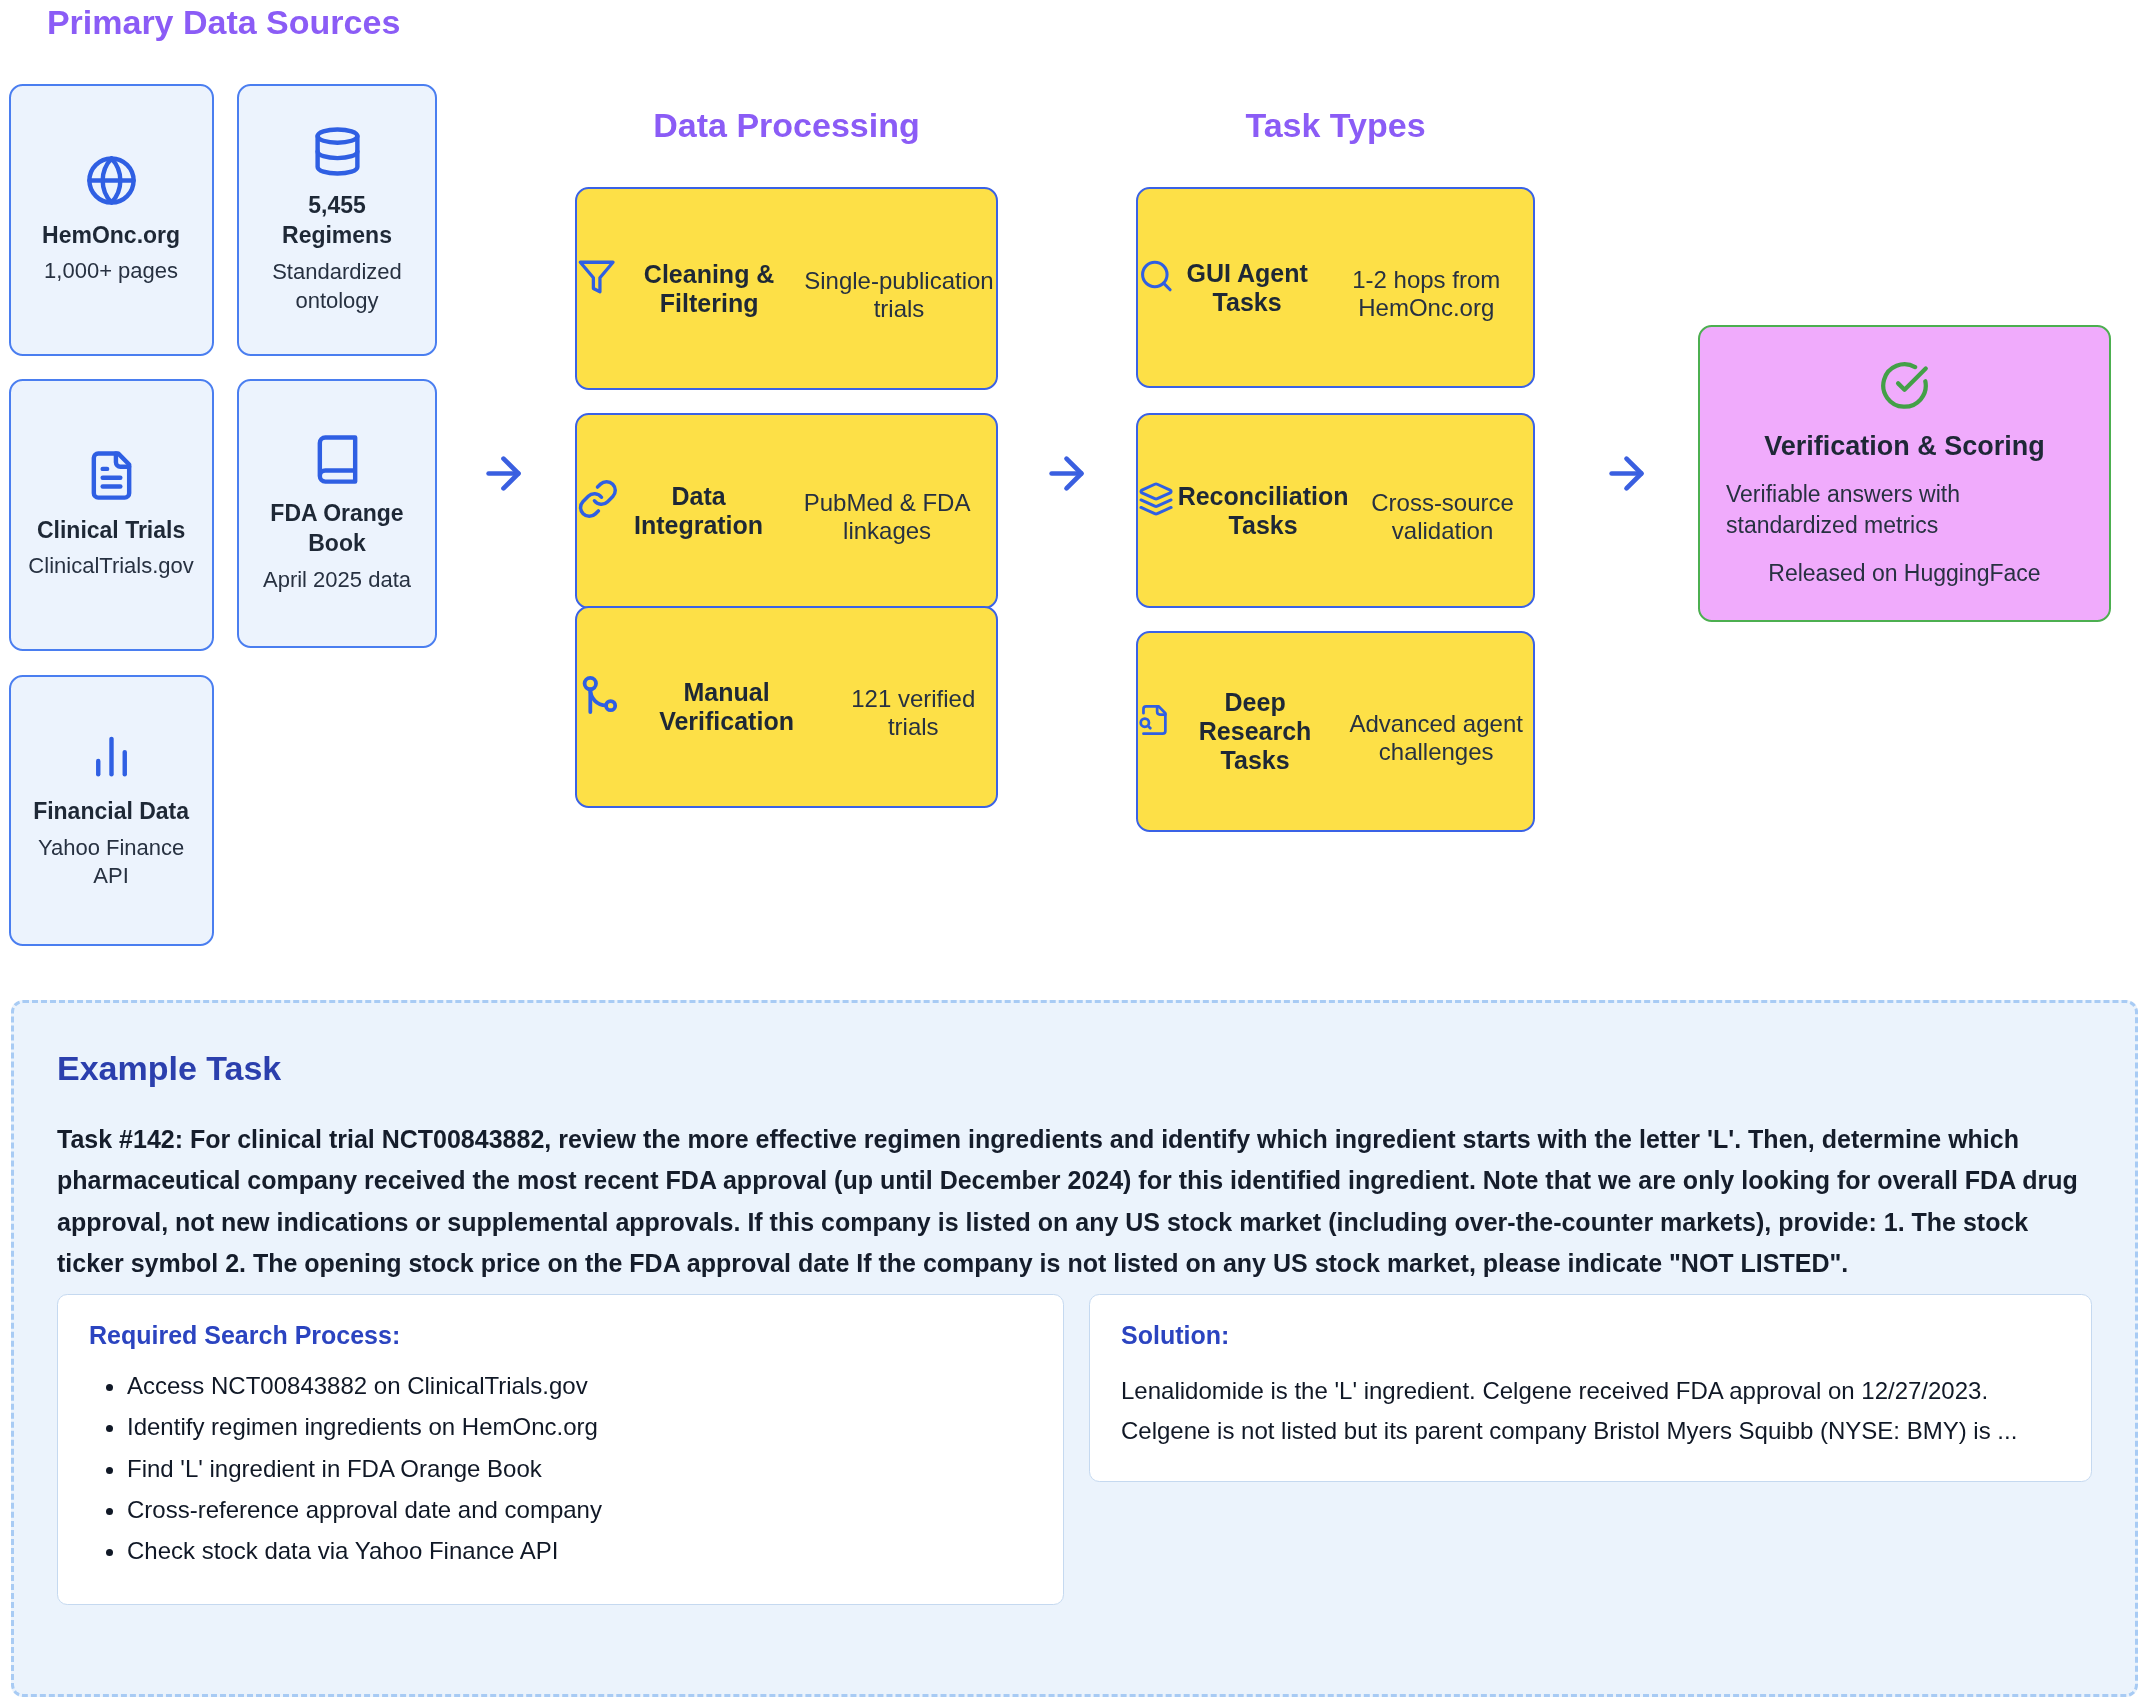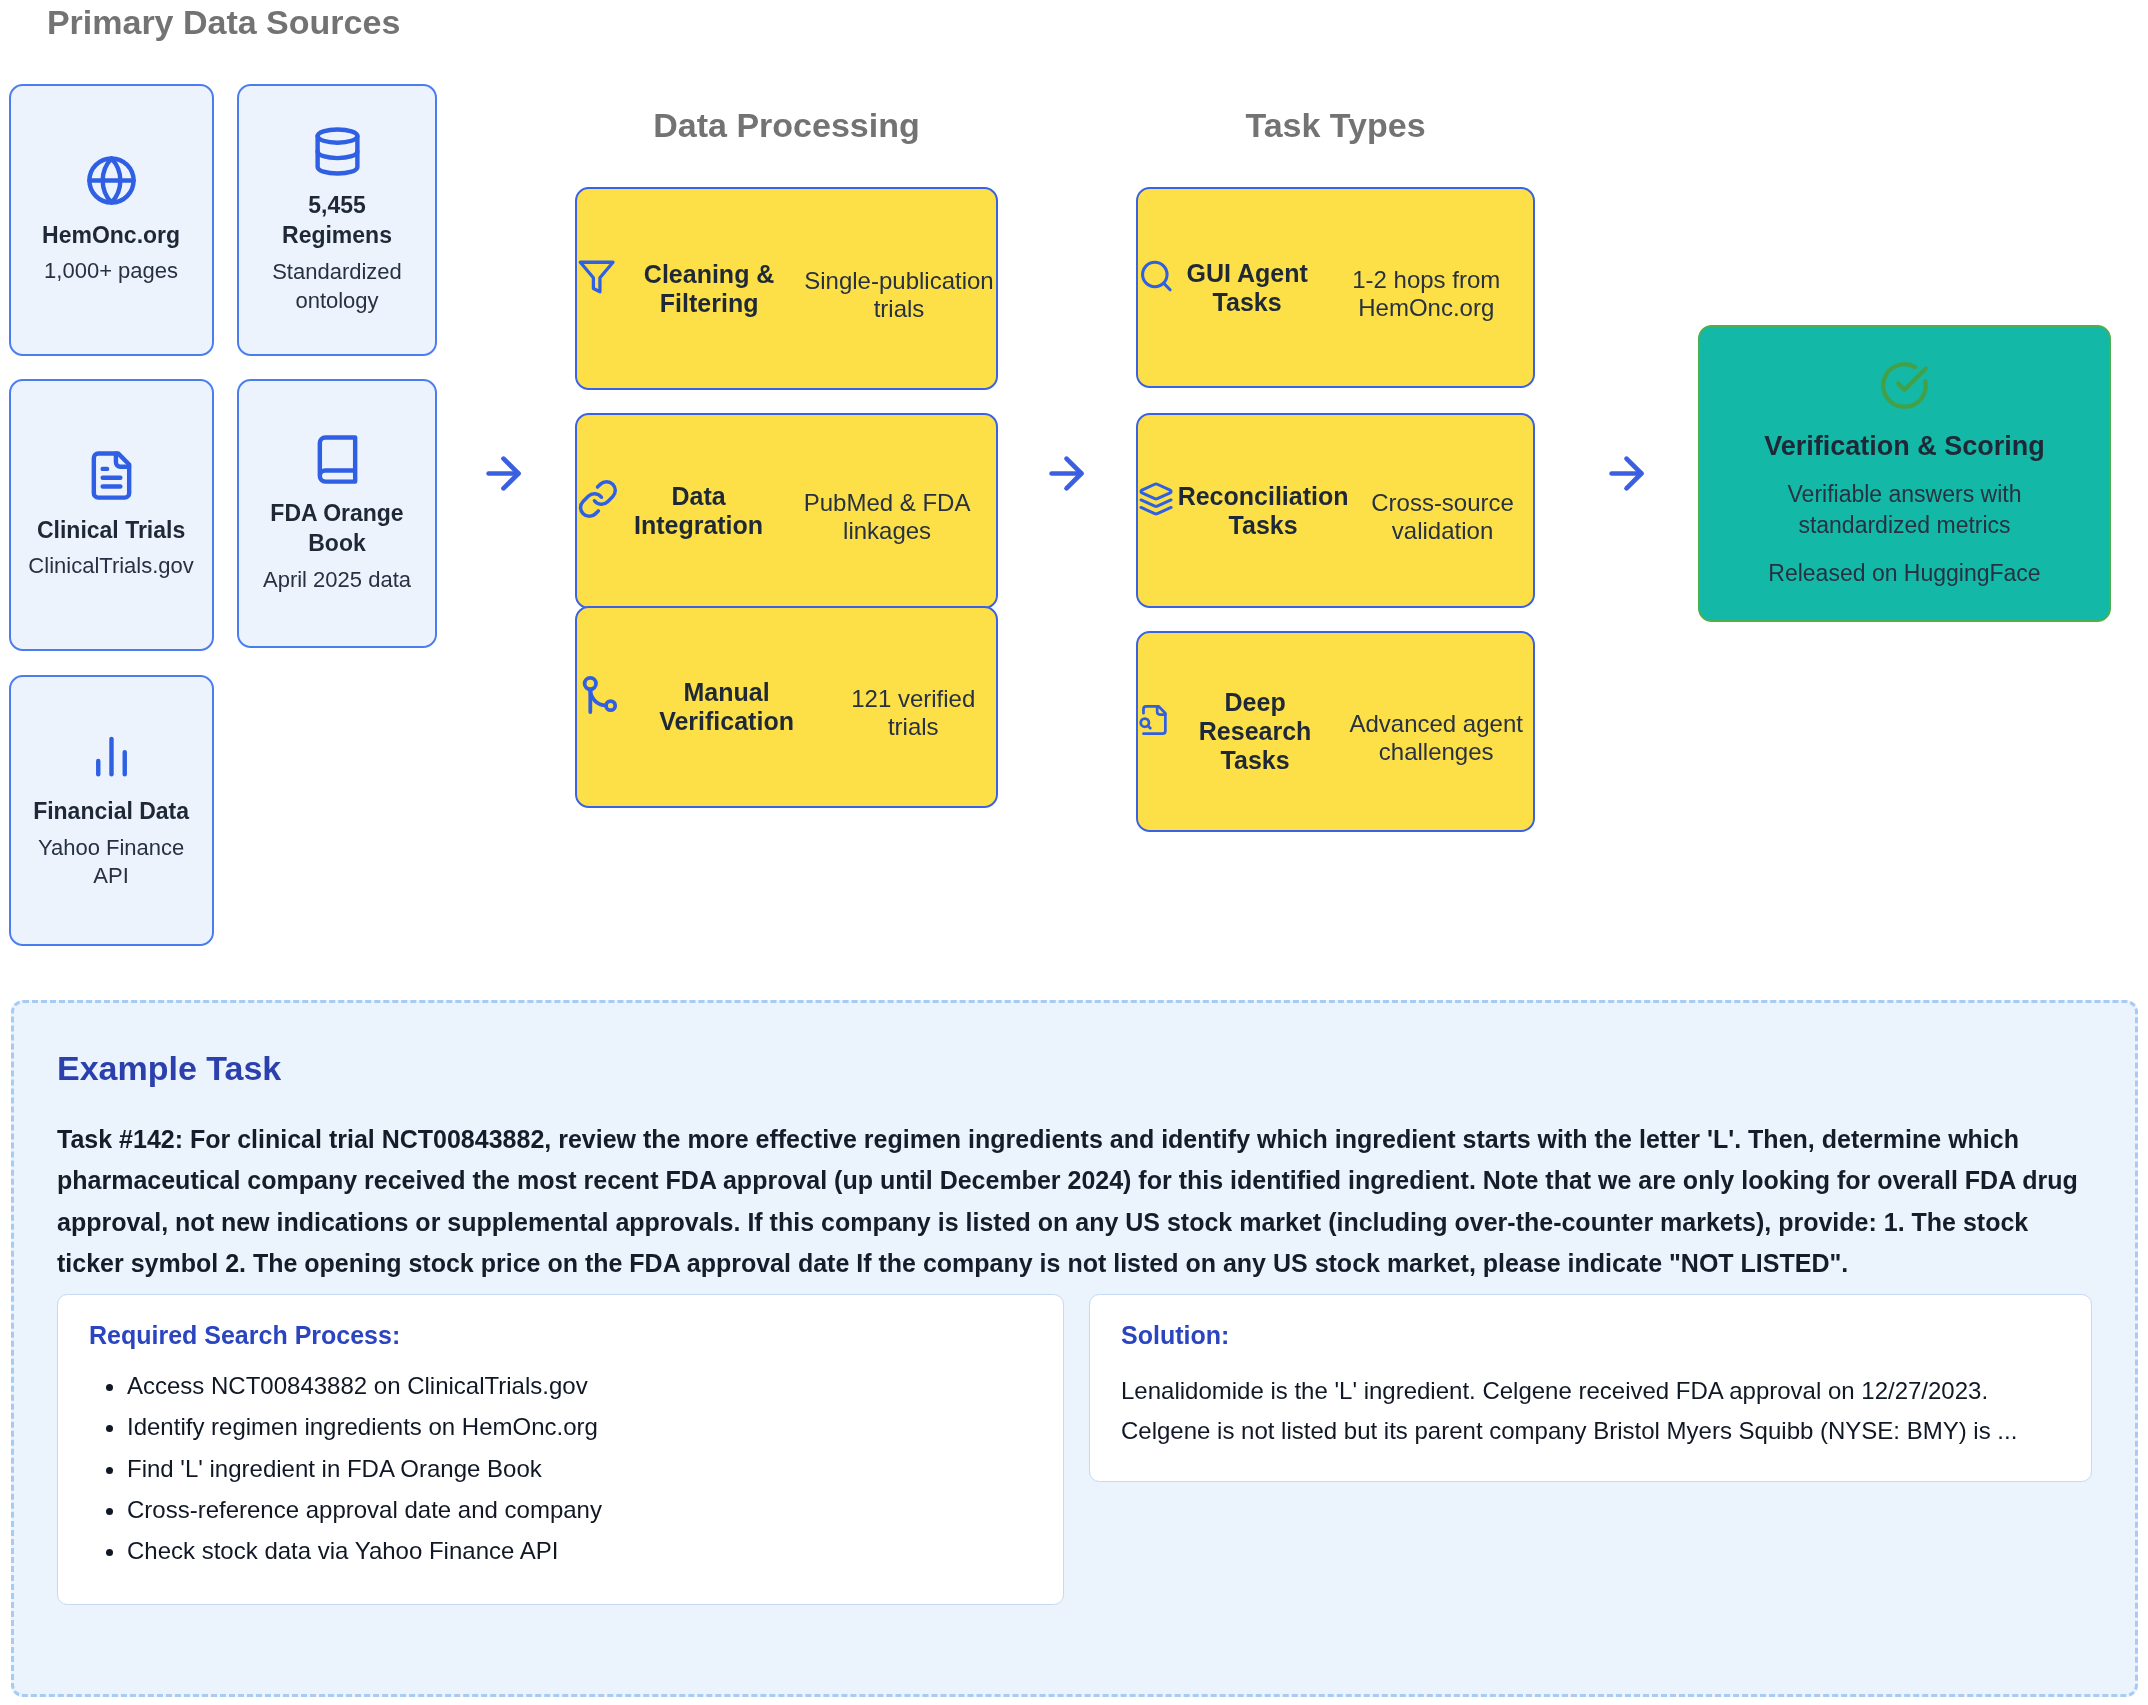--- a/index.html
+++ b/index.html
@@ -1,21 +1,21 @@
 <!DOCTYPE html>
 <html style="font-size:13.7px"><head>
 <meta charset="utf-8">
 <style>
   html,body { margin:0; padding:0; background:#ffffff; }
   .canvas {
     position:relative; width:2149px; height:1705px; background:#ffffff;
     font-family:"Liberation Sans", sans-serif; overflow:hidden;
   }
   .col-heading {
-    position:absolute; font-size:34px; font-weight:bold; color:#737373;
+    position:absolute; font-size:34px; font-weight:bold; color:#8b5cf6;
     text-align:center; letter-spacing:0;
   }
   
   .scard {
     position:absolute; background:#ecf3fd; border:2.6px solid #4a7ef0; border-radius:13.7px;
     display:flex; flex-direction:column; align-items:center; justify-content:center;
     text-align:center; box-sizing:border-box; padding:8.6px;
   }
   .scard .ic { width:53px; height:53px; margin-bottom:13.7px; }
   .s-title { font-weight:bold; color:#1e2836; font-size:23px; line-height:1.3; max-width:156px; }
@@ -25,23 +25,23 @@
   .wcard {
     position:absolute; background:#fde047; border:2.6px solid #3a62e6; border-radius:13.7px;
     display:flex; flex-direction:row; align-items:center; justify-content:center;
     text-align:center; box-sizing:border-box;
   }
   .wcard .ic { width:50px; height:50px; margin-bottom:24px; }
   .w-title { font-weight:bold; color:#1e2836; font-size:25px; }
   .w-sub { color:#273141; font-size:24px; margin-top:12px; }
   
   .gcard {
-    position:absolute; background:#14b8a6; border:2.6px solid #4caf50; border-radius:13.7px;
+    position:absolute; background:#f0abfc; border:2.6px solid #4caf50; border-radius:13.7px;
     display:flex; flex-direction:column; align-items:center; justify-content:center;
-    text-align:center; box-sizing:border-box; padding:0 26px;
+    text-align:left; box-sizing:border-box; padding:0 26px;
   }
   .gcard .ic { width:51px; height:51px; margin-bottom:20.5px; }
   .g-title { font-weight:bold; color:#1e2836; font-size:27px; }
   .g-body { color:#273141; font-size:23px; line-height:1.35; margin-top:17px; max-width:360px; }
   .g-foot { color:#273141; font-size:23px; margin-top:19px; }
   .arrow { position:absolute; width:51px; height:51px; }
   svg.ic, svg.ar { fill:none; stroke-width:2; stroke-linecap:round; stroke-linejoin:round; }
   svg.ic.blue { stroke:#2f5fe3; }
   svg.ic.green { stroke:#43a047; }
   svg.ar { stroke:#3a5fe0; stroke-width:2.2; }

